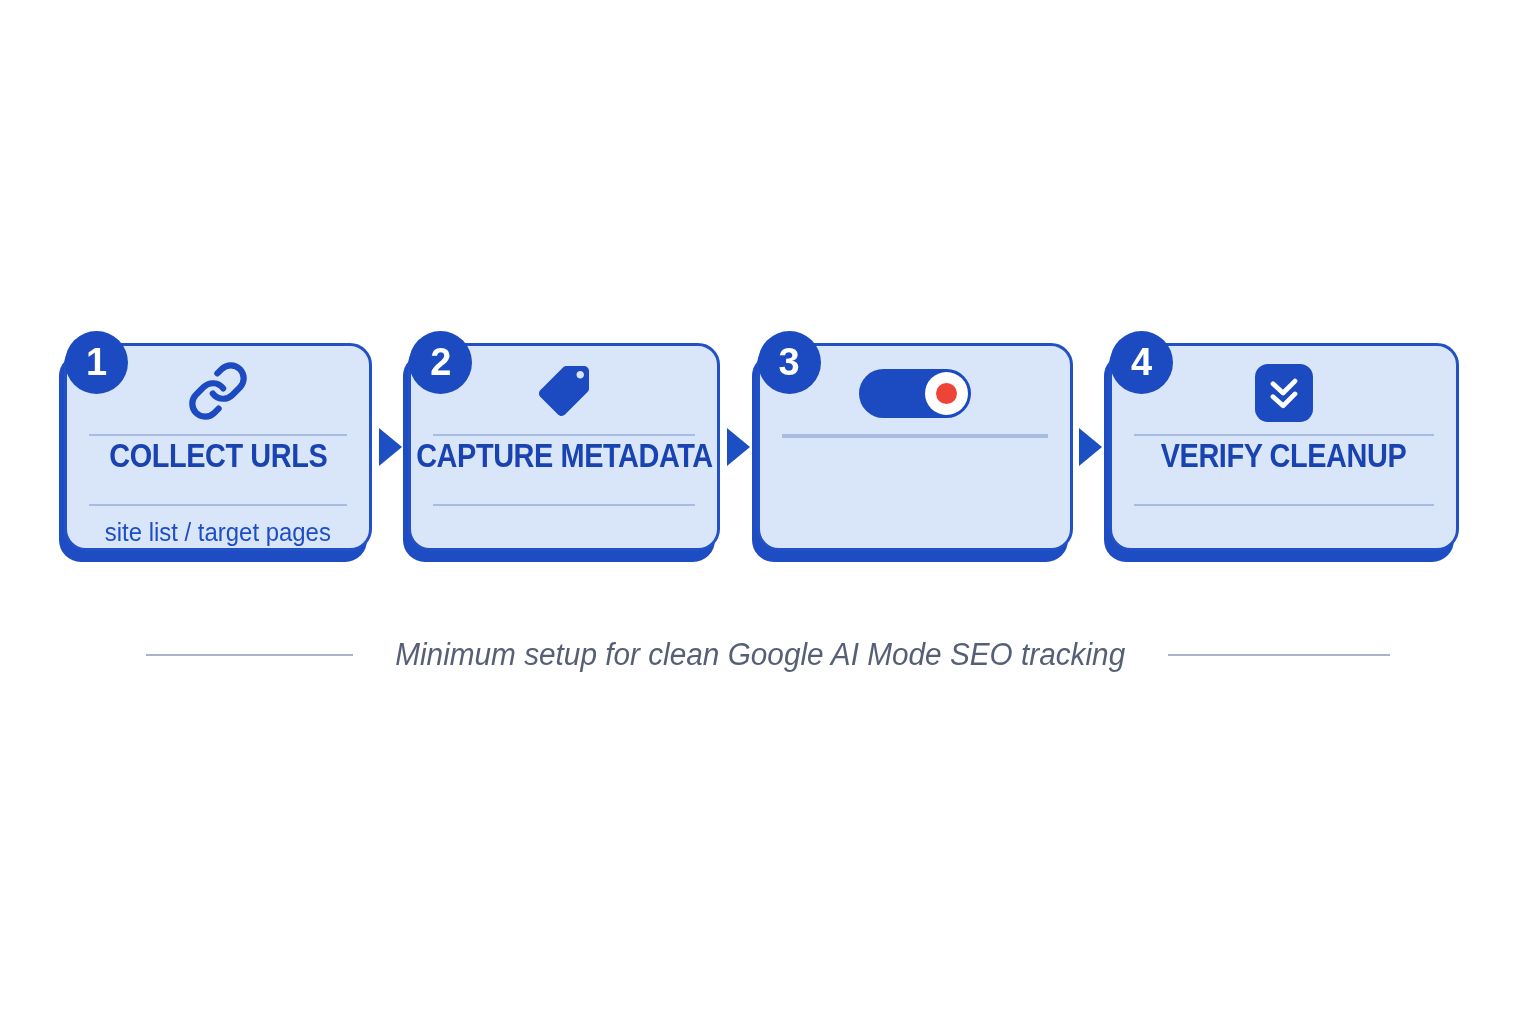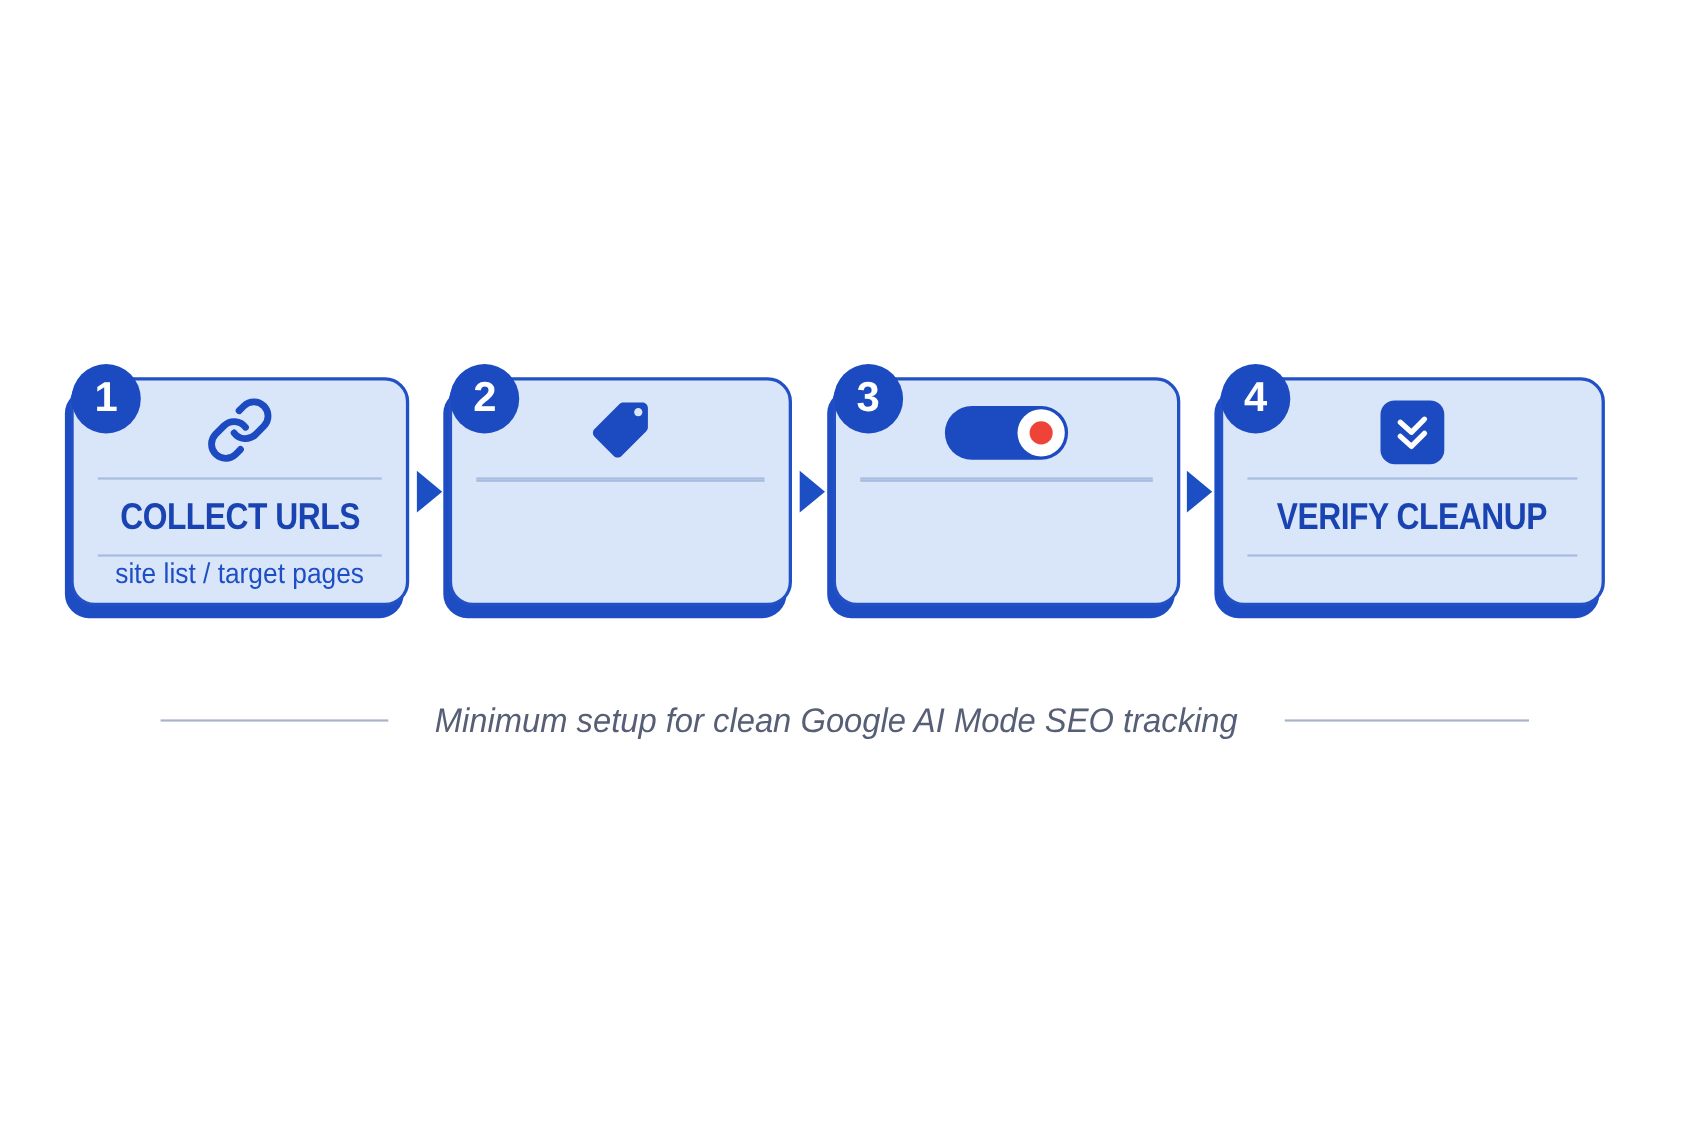--- a/index.html
+++ b/index.html
@@ -60,38 +60,37 @@
   .divider {
     width: calc(100% - 44px);
     height: 2px;
     background: #a8bce2;
     flex: none;
   }
 
   .title-area {
     height: 68px;
     display: flex;
-    align-items: center;
     justify-content: center;
     width: 100%;
   }
   .title {
     color: #1a43b2;
     font-size: 34px;
     font-weight: 700;
     white-space: nowrap;
     letter-spacing: -0.5px;
     transform: scaleX(0.85);
     transform-origin: center;
   }
 
   .subtitle-area {
     flex: 1;
     display: flex;
-    align-items: flex-start;
+    align-items: flex-end;
     justify-content: center;
     width: 100%;
   }
   .subtitle {
     color: #1e4ec6;
     font-size: 26px;
     font-weight: 400;
     white-space: nowrap;
     transform: scaleX(0.92);
     transform-origin: center;
@@ -213,20 +212,23 @@
       <span>2</span>
     </div>
     <div class="icon-area">
       <span style="transform:scaleX(-1);display:inline-block;">
         <svg width="60" height="60" viewBox="0 0 24 24" fill="#1c4ac0" fill-rule="evenodd">
           <path d="M21.41 11.58l-9-9C12.05 2.22 11.55 2 11 2H4c-1.1 0-2 .9-2 2v7c0 .55.22 1.05.59 1.42l9 9c.36.36.86.58 1.41.58.55 0 1.05-.22 1.41-.59l7-7c.37-.36.59-.86.59-1.41 0-.55-.23-1.06-.59-1.42zM5.5 7C4.67 7 4 6.33 4 5.5S4.67 4 5.5 4 7 4.67 7 5.5 6.33 7 5.5 7z"></path>
         </svg>
       </span>
     </div>
     <div class="divider"></div>
+    <div class="title-area">
+      <div class="title">CAPTURE METADATA</div>
+    </div>
     <div class="divider"></div>
   </div>
 
   <div class="gap">
     <div class="tri"></div>
   </div>
 
   <div class="card w3">
     <div class="badge">
       <span>3</span>

